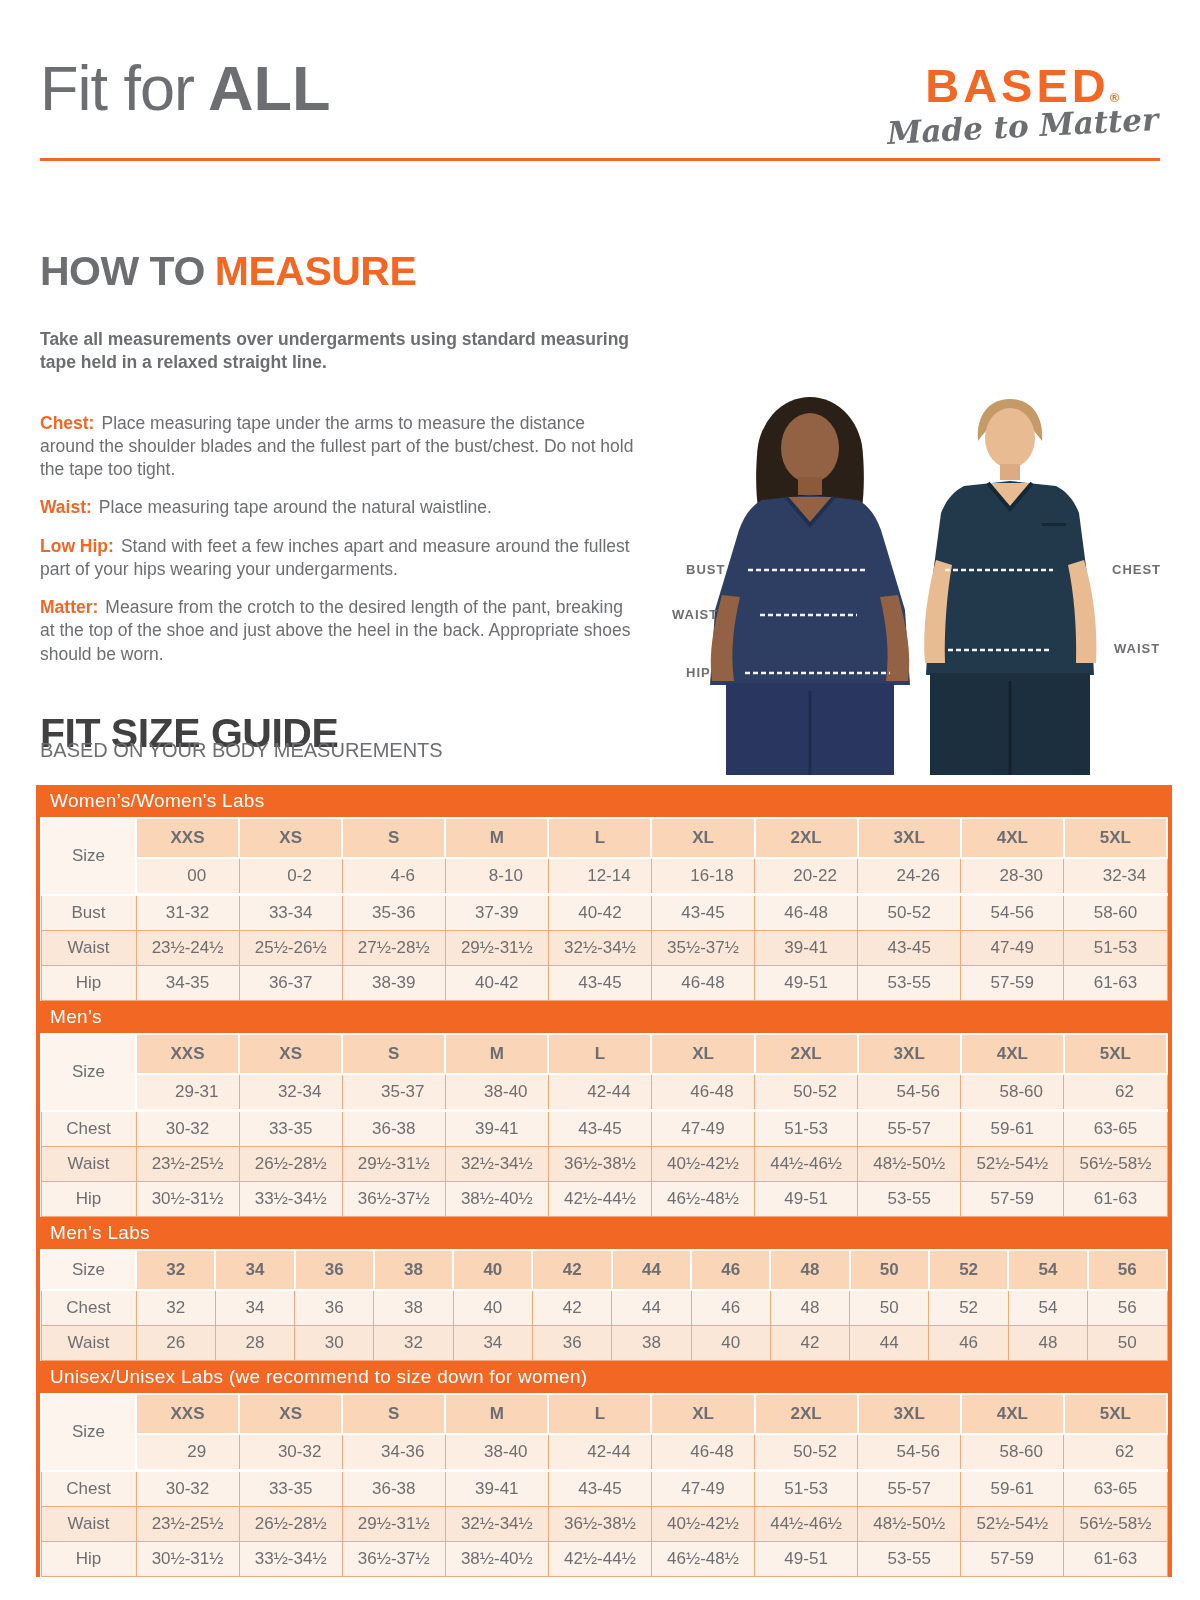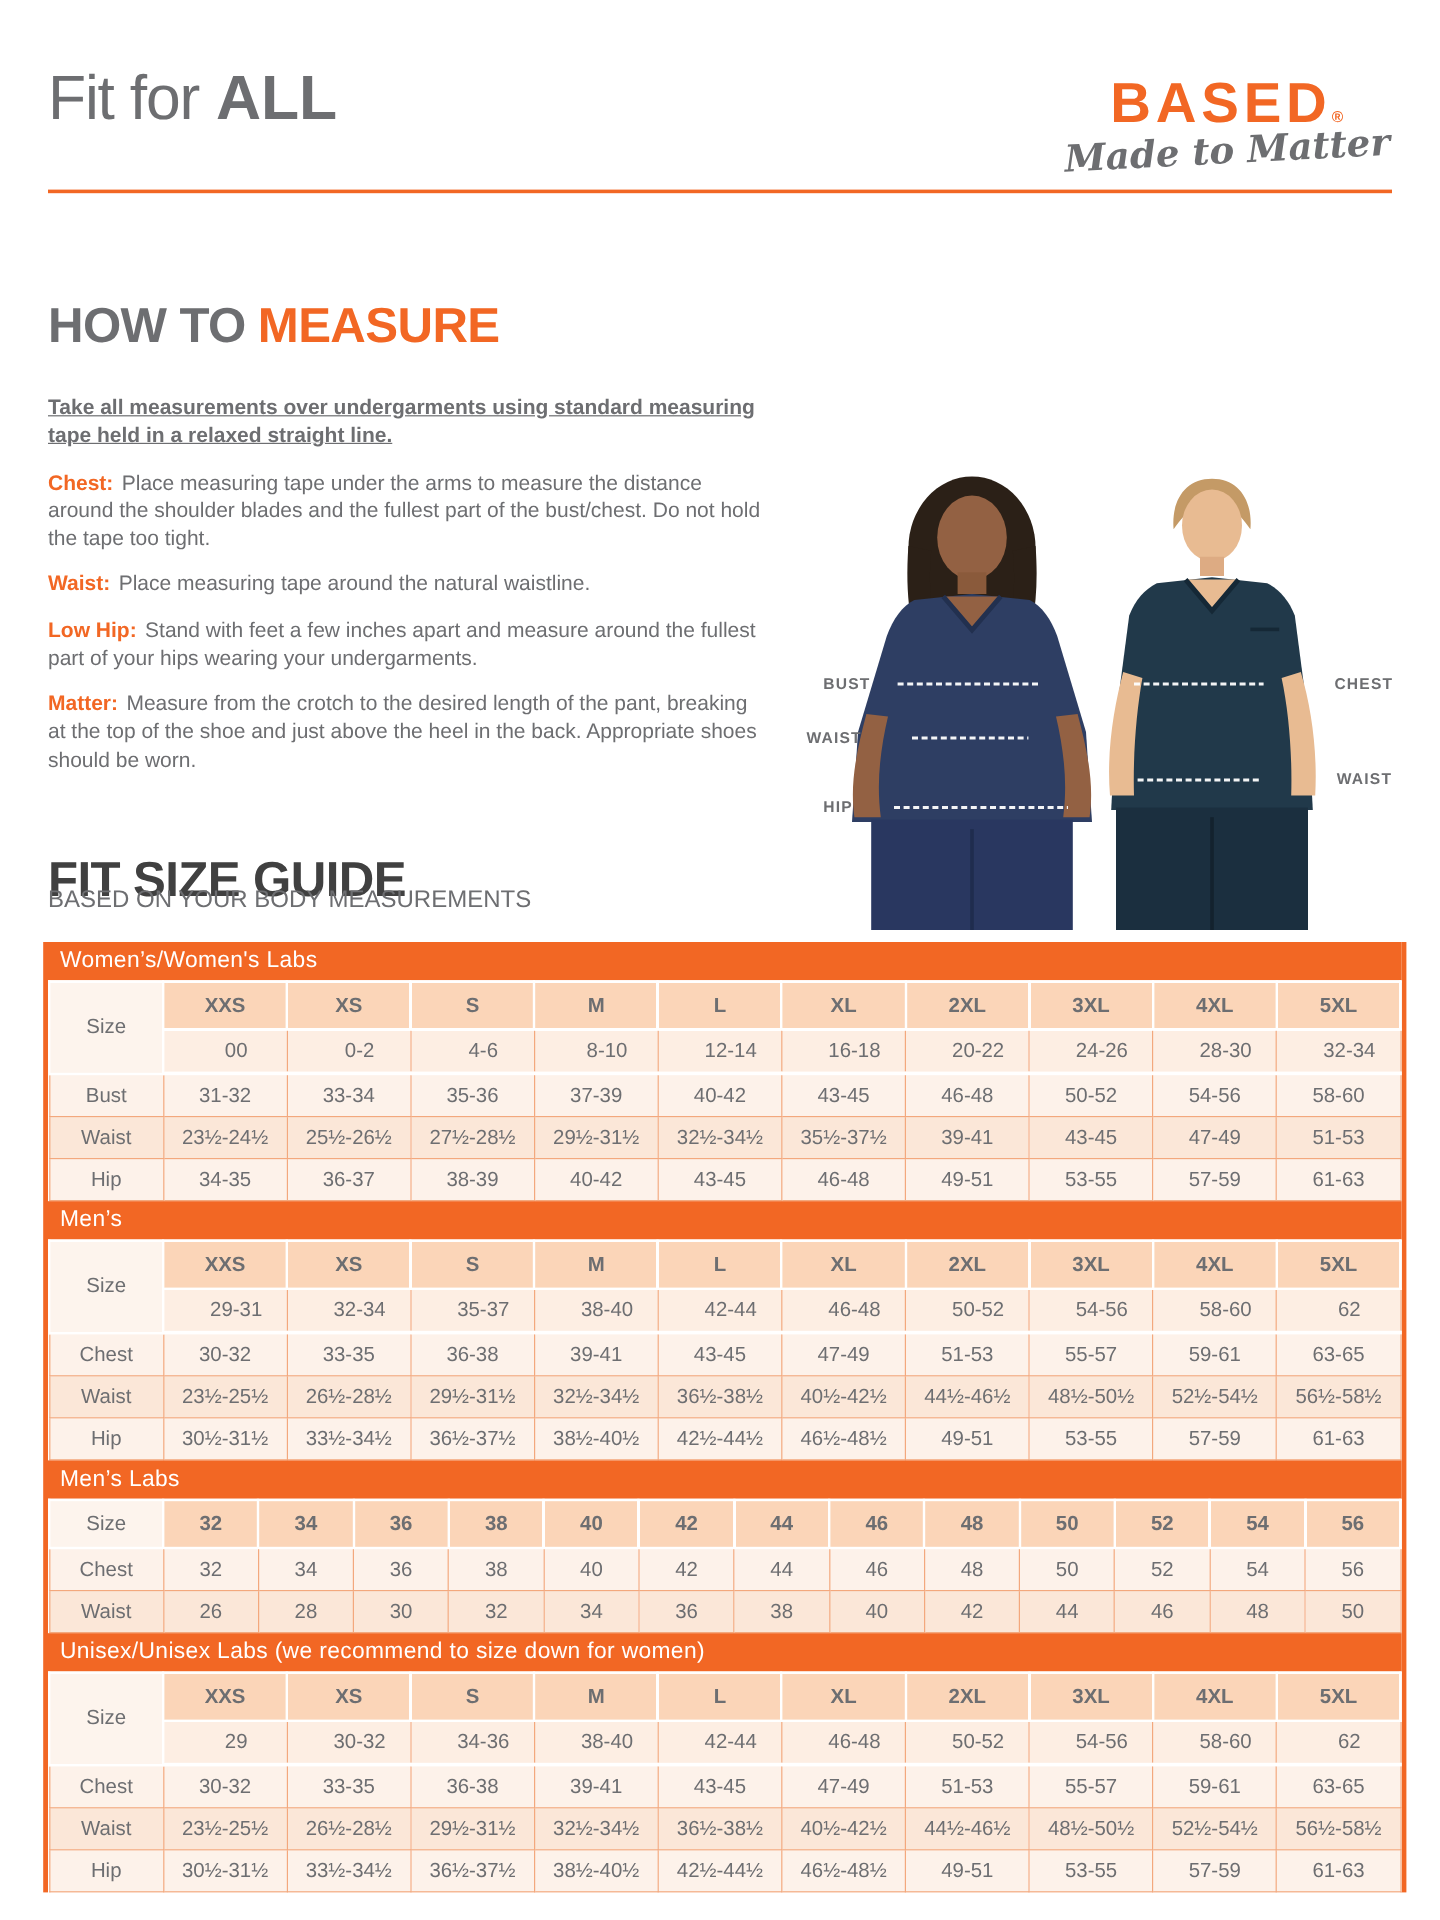--- a/index.html
+++ b/index.html
@@ -1,33 +1,33 @@
 <!DOCTYPE html>
 <html><head>
 <meta charset="utf-8">
 <style>
   html,body{margin:0;padding:0;background:#fff;}
   body{width:1200px;height:1600px;position:relative;font-family:"Liberation Sans",sans-serif;overflow:hidden;color:#6d6e71;}
 
   
-  .hdr-title{position:absolute;top:52px;left:40px;font-size:52px;color:#6d6e71;letter-spacing:-1px;white-space:nowrap;}
+  .hdr-title{position:absolute;top:52px;left:40px;font-size:63px;color:#6d6e71;letter-spacing:-1px;white-space:nowrap;}
   .hdr-title .t-light{font-weight:400;margin-right:14px;}
   .hdr-title .t-bold{font-weight:800;letter-spacing:0;}
   .logo{position:absolute;top:62px;right:42px;text-align:center;}
   .brand{color:#f26724;font-size:47px;font-weight:800;letter-spacing:4px;line-height:1;}
   .brand .reg{font-size:13px;letter-spacing:0;vertical-align:baseline;}
   .tagline{font-family:"DejaVu Serif",serif;font-style:italic;font-weight:700;color:#6d6e71;font-size:31px;line-height:1;margin-top:2px;transform:rotate(-3deg);}
   .rule{position:absolute;top:158px;left:40px;width:1120px;height:3px;background:#f26724;}
 
   
   .htm{position:absolute;top:248px;left:40px;width:600px;}
   .htm h2{margin:0 0 33px 0;font-size:41px;font-weight:800;color:#6d6e71;letter-spacing:-0.5px;}
   .htm h2 .orange{color:#f26724;margin-left:10px;}
   .htm p{margin:0 0 15px 0;font-size:17.5px;line-height:1.33;color:#6d6e71;}
-  .htm p.intro{font-weight:700;margin-bottom:16px;text-decoration:underline;}
+  .htm p.intro{font-weight:700;margin-bottom:37px;}
   .olabel{color:#f26724;font-weight:700;margin-right:7px;}
 
   
   .photo{position:absolute;left:660px;top:385px;width:515px;height:390px;}
   .photo svg{position:absolute;left:0;top:0;}
   .mlabel{position:absolute;font-size:13px;font-weight:700;color:#6d6e71;letter-spacing:1px;}
   .lab-bust{left:26px;top:177px;}
   .lab-waist-l{left:12px;top:222px;}
   .lab-hip{left:26px;top:280px;}
   .lab-chest{left:452px;top:177px;}

